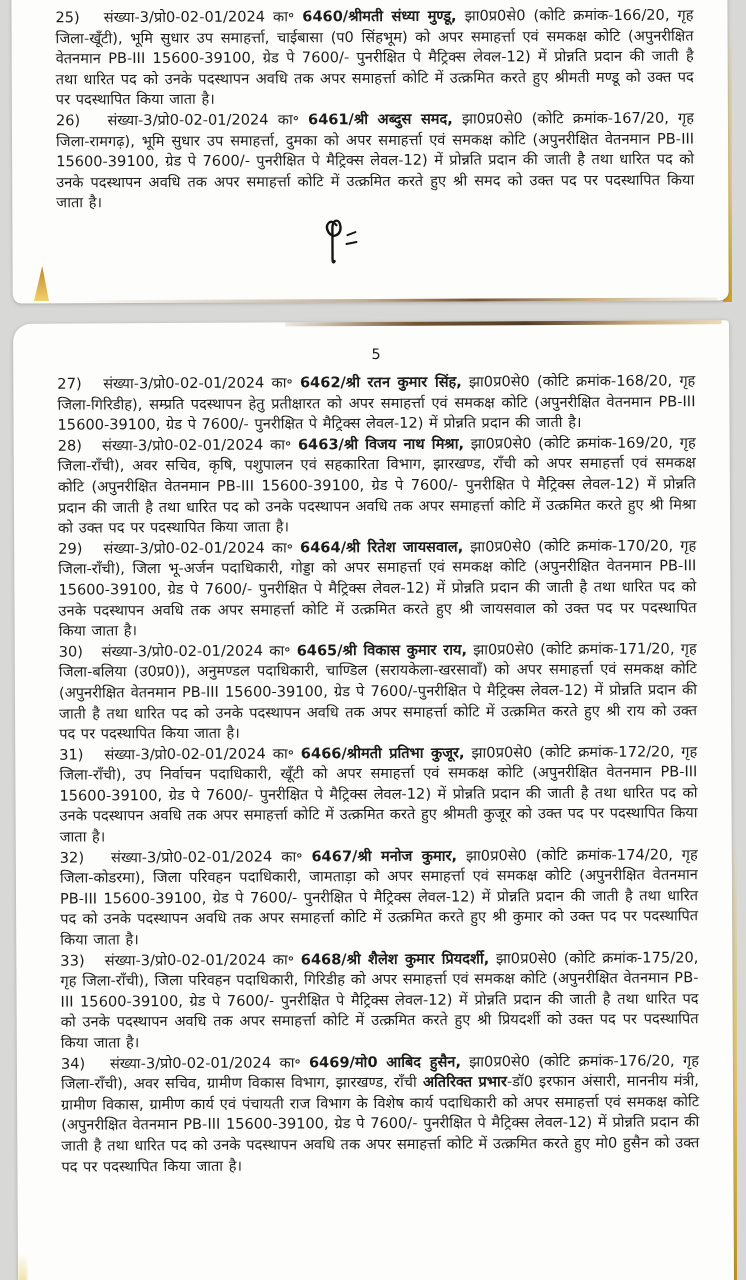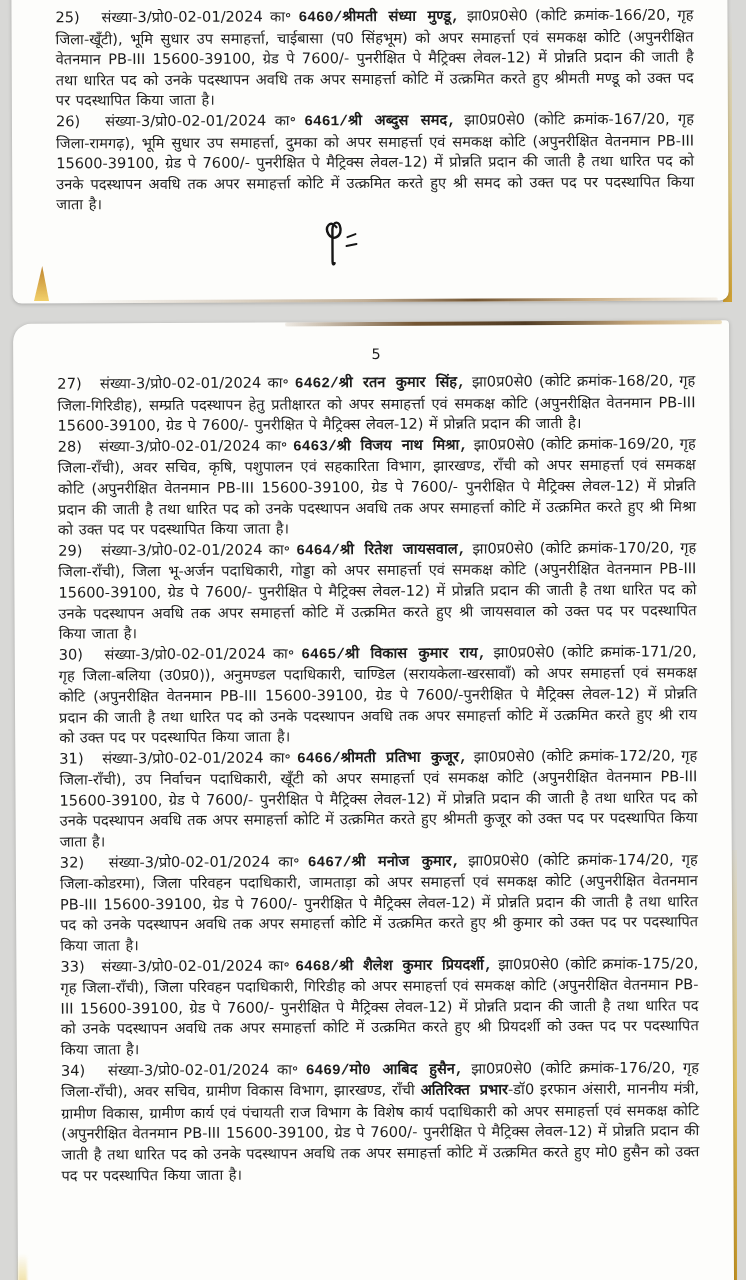--- a/index.html
+++ b/index.html
@@ -20,21 +20,21 @@
     left:13px; top:322px; width:716px; height:975px;
     border-top-left-radius:18px; border-top-right-radius:4px;
     transform:rotate(-0.3deg); transform-origin:50% 0;
   }
   .content-1 { padding:40px 34px 0 44px; }
   .content-2 { padding:24px 34px 0 44px; }
   .para {
     font-size:14.6px; line-height:20.6px; color:#1d1d1d;
     text-align:justify; word-spacing:1px;
   }
-  .para .bold { font-weight:bold;font-family:Liberation Mono, monospace; }
+  .para .bold { font-weight:bold; }
   .page-number {
     text-align:center; font-size:14.5px; color:#1d1d1d;
     margin-bottom:10px;
   }
   .signature-wrap { margin:3px 0 0 308px; height:50px; }
   
   .yellow-stripe { position:absolute; z-index:0; }
   .stripe-top-right {
     left:723px; top:20px; width:9px; height:282px;
     background:linear-gradient(to bottom, rgba(232,196,78,0), rgba(226,186,60,0.55) 60%, rgba(206,156,40,0.95));

